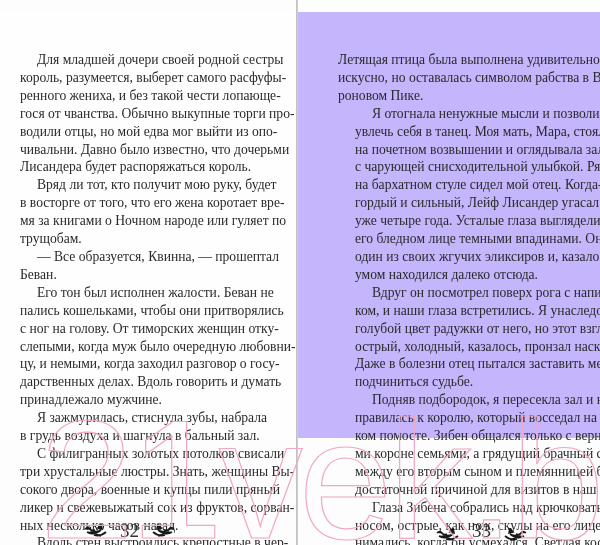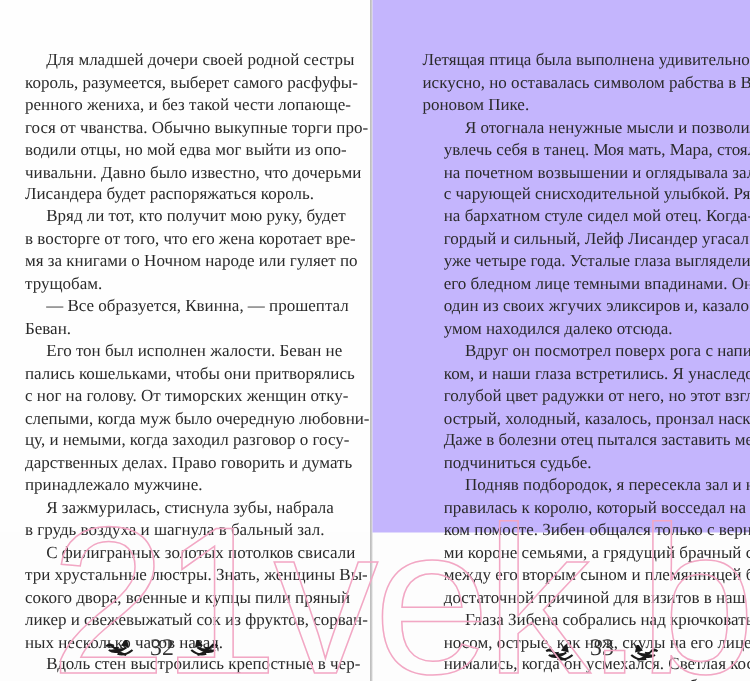--- a/index.html
+++ b/index.html
@@ -7,21 +7,21 @@
       width: 600px; height: 545px; overflow: hidden;
       background: #ffffff;
       position: relative;
       font-family: "DejaVu Serif", "Liberation Serif", serif;
     }
     .spread {
       position: absolute; left: 0; top: 0; width: 600px; height: 545px;
       background: #fdfdfd;
     }
     .page {
-      position: absolute; top: 0; height: 426px;
+      position: absolute; top: 12px; height: 426px;
     }
     .page-left { left: 0; width: 297px; background: #fefefe; }
     .page-right { left: 298px; width: 302px; background: #c4b5fd; }
     .gutter {
       position: absolute; left: 296px; top: 0; width: 2px; height: 545px;
       background: linear-gradient(to right, #b9b9b9, #d8d8d8);
     }
     .text-block {
       position: absolute;
       color: #2a2a2a;
@@ -76,21 +76,21 @@
         <div class="para">
           <span class="line" style="padding-left: 17px;">— Все образуется, Квинна, — прошептал</span>
           <span class="line last">Беван.</span>
         </div>
         <div class="para">
           <span class="line" style="padding-left: 17px;">Его тон был исполнен жалости. Беван не</span>
           <span class="line">пались кошельками, чтобы они притворялись</span>
           <span class="line">с ног на голову. От тиморских женщин отку-</span>
           <span class="line">слепыми, когда муж было очередную любовни-</span>
           <span class="line">цу, и немыми, когда заходил разговор о госу-</span>
-          <span class="line">дарственных делах. Право говорить и думать</span>
+          <span class="line">дарственных делах. Вдоль говорить и думать</span>
           <span class="line last">принадлежало мужчине.</span>
         </div>
         <div class="para">
           <span class="line" style="padding-left: 17px;">Я зажмурилась, стиснула зубы, набрала</span>
           <span class="line last">в грудь воздуха и шагнула в бальный зал.</span>
         </div>
         <div class="para">
           <span class="line" style="padding-left: 17px;">С филигранных золотых потолков свисали</span>
           <span class="line">три хрустальные люстры. Знать, женщины Вы-</span>
           <span class="line">сокого двора, военные и купцы пили пряный</span>

